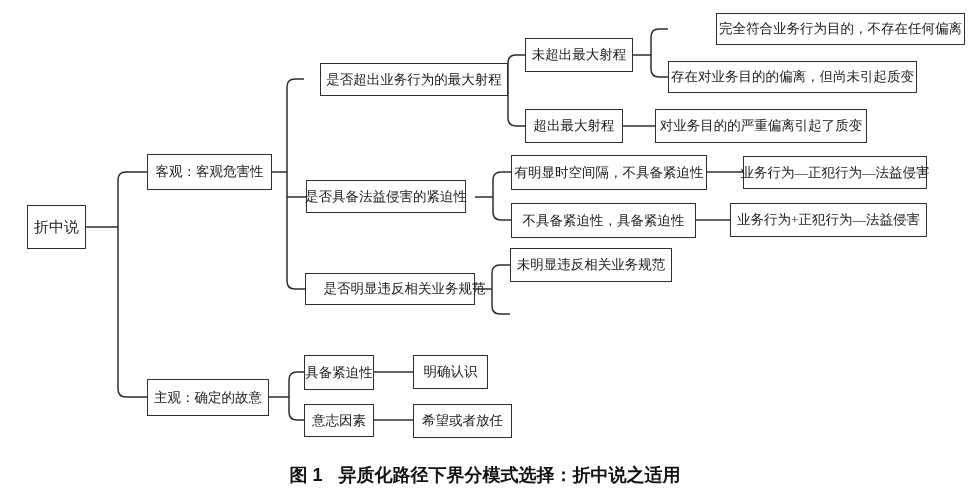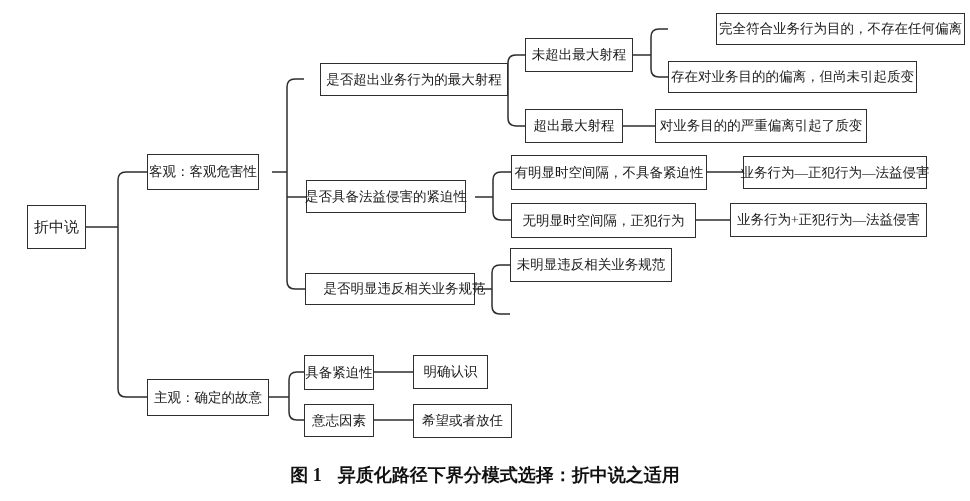--- a/index.html
+++ b/index.html
@@ -51,21 +51,20 @@
     top: 463px;
     width: 970px;
     text-align: center;
     font-family: "Liberation Sans", "DejaVu Sans", sans-serif;
     font-weight: bold;
     font-size: 18px;
     color: #111111;
   }
   .figure-caption .fig-label {
     margin-right: 16px;
-    font-family: Liberation Serif, serif;
   }
 </style>
 </head>
 <body>
 
 <div class="figure-canvas">
 
   <svg class="connector-svg" viewBox="0 0 970 501" xmlns="http://www.w3.org/2000/svg">
 
     <path d="M 86 227 H 118"></path>
@@ -92,21 +91,21 @@
     <path d="M 510 265 H 500 Q 492 265 492 273 V 306 Q 492 314 500 314 H 510"></path>
 
     <path d="M 269 397 H 289"></path>
     <path d="M 304 372 H 297 Q 289 372 289 380 V 412 Q 289 420 297 420 H 304"></path>
     <path d="M 374 372 H 413"></path>
     <path d="M 374 420 H 413"></path>
   </svg>
 
   <div class="node root" style="left:27px; top:205px; width:59px; height:44px;">折中说</div>
 
-  <div class="node" style="left:147px; top:154px; width:112px; height:36px;">客观：客观危害性</div>
+  <div class="node" style="left:147px; top:154px; width:125px; height:36px;">客观：客观危害性</div>
 
   <div class="node" style="left:147px; top:379px; width:122px; height:37px;">主观：确定的故意</div>
 
   <div class="node" style="left:304px; top:63px; width:188px; height:33px;margin-left:16px;">是否超出业务行为的最大射程</div>
 
   <div class="node" style="left:306px; top:180px; width:160px; height:33px;">是否具备法益侵害的紧迫性</div>
 
   <div class="node" style="left:305px; top:273px; width:170px; height:32px;padding-left:31px;">是否明显违反相关业务规范</div>
 
   <div class="node" style="left:525px; top:38px; width:108px; height:34px;">未超出最大射程</div>
@@ -114,21 +113,21 @@
   <div class="node" style="left:525px; top:109px; width:98px; height:34px;">超出最大射程</div>
 
   <div class="node" style="left:668px; top:13px; width:249px; height:32px;margin-left:48px;">完全符合业务行为目的，不存在任何偏离</div>
 
   <div class="node" style="left:668px; top:61px; width:249px; height:32px;">存在对业务目的的偏离，但尚未引起质变</div>
 
   <div class="node" style="left:655px; top:109px; width:212px; height:34px;">对业务目的的严重偏离引起了质变</div>
 
   <div class="node" style="left:511px; top:155px; width:196px; height:35px;">有明显时空间隔，不具备紧迫性</div>
 
-  <div class="node" style="left:511px; top:203px; width:185px; height:35px;">无明显时空间隔，正犯行为</div>
+  <div class="node" style="left:511px; top:203px; width:185px; height:35px;">不具备紧迫性，具备紧迫性</div>
 
   <div class="node" style="left:743px; top:156px; width:184px; height:33px;">业务行为—正犯行为—法益侵害</div>
 
   <div class="node" style="left:730px; top:203px; width:197px; height:34px;">业务行为+正犯行为—法益侵害</div>
 
   <div class="node" style="left:510px; top:248px; width:162px; height:34px;">未明显违反相关业务规范</div>
 
 
   <div class="node" style="left:304px; top:355px; width:70px; height:35px;">具备紧迫性</div>
 

